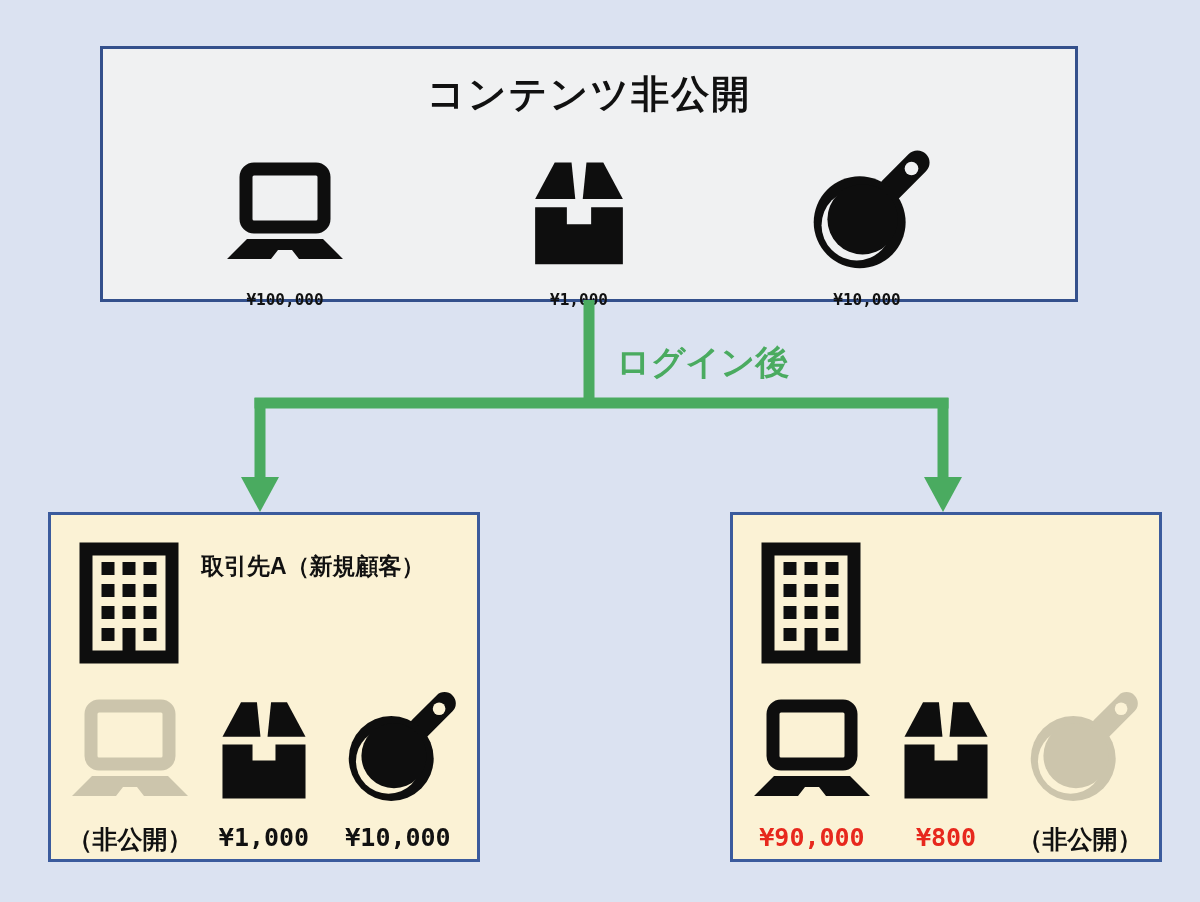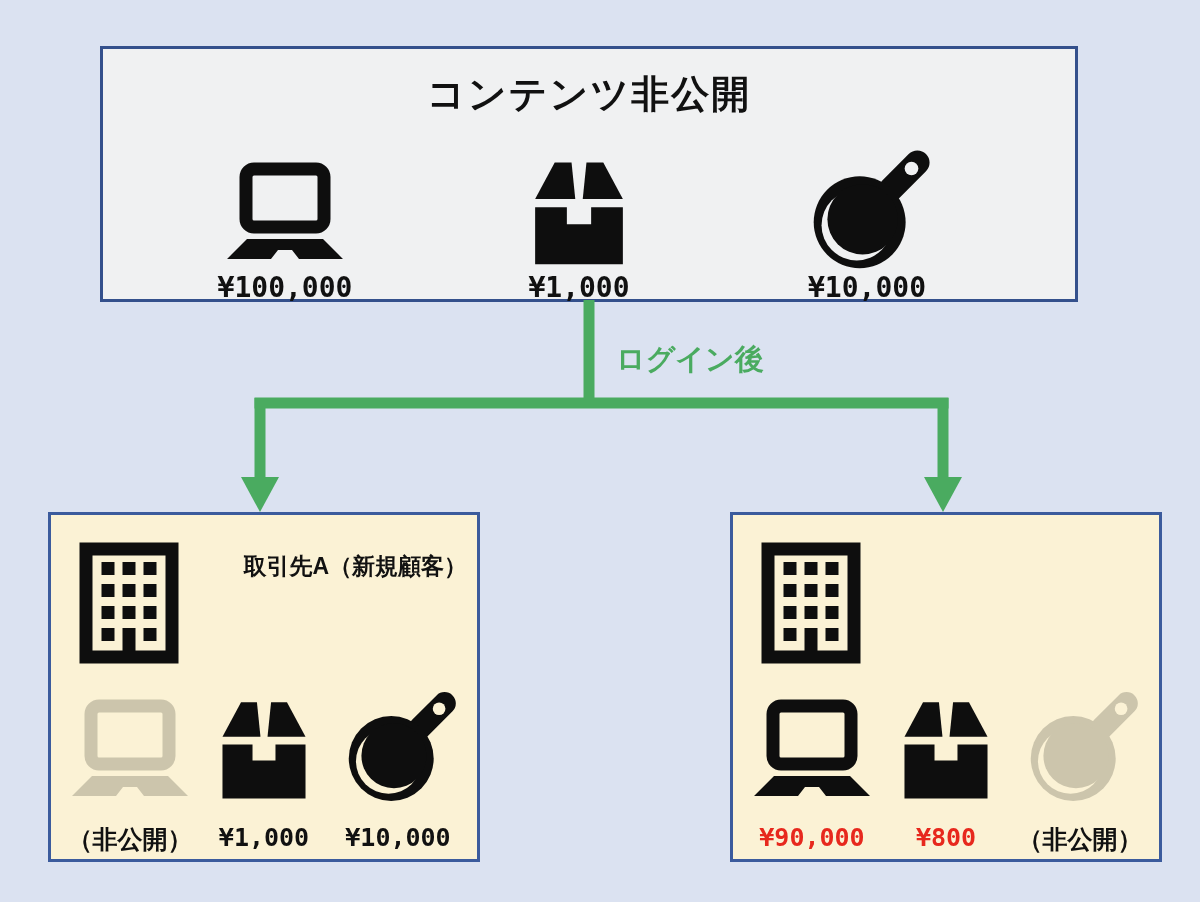--- a/index.html
+++ b/index.html
@@ -34,59 +34,59 @@
   }
   .top-item.pos-1{left:82px;}
   .top-item.pos-2{left:376px;}
   .top-item.pos-3{left:664px;}
 
   .icon-wrap{
     height:118px;
     display:flex;align-items:center;justify-content:center;
   }
   .price{
-    margin-top:0;
+    margin-top:19px;
     font-family:"DejaVu Sans Mono",monospace;
-    font-size:28px;font-weight:bold;color:#111;
+    font-size:16px;font-weight:bold;color:#111;
     white-space:nowrap;
   }
 
   .ic{display:block;}
   .ic-black{color:#0e0e0e;}
   .ic-disabled{color:#ccc5ac;}
 
   
   .connector-svg{
     position:absolute;left:0;top:0;width:1200px;height:902px;
     pointer-events:none;
   }
   .login-label{
     position:absolute;left:616px;top:340px;
-    font-size:29px;font-weight:bold;color:#4aab60;
+    font-size:34px;font-weight:bold;color:#4aab60;
     white-space:nowrap;
   }
 
   
   .client-box{
     position:absolute;top:512px;
     width:426px;height:344px;
     background:#fbf2d5;
     border:3px solid #3b5b9d;
     --icon-bg:#fbf2d5;
   }
   .client-box.box-a{left:48px;}
   .client-box.box-b{left:730px;}
 
   .building-wrap{
     position:absolute;left:26px;top:26px;width:104px;height:124px;
     display:flex;align-items:center;justify-content:center;
   }
   .client-title{
     position:absolute;left:150px;right:10px;top:36px;
-    text-align:right;
+    text-align:left;
     font-size:23px;font-weight:bold;color:#111;
     white-space:nowrap;
   }
   .client-title.is-red{color:#e7281d;}
 
   .items-row{
     position:absolute;left:12px;right:12px;top:166px;
     display:flex;
   }
   .client-item{

